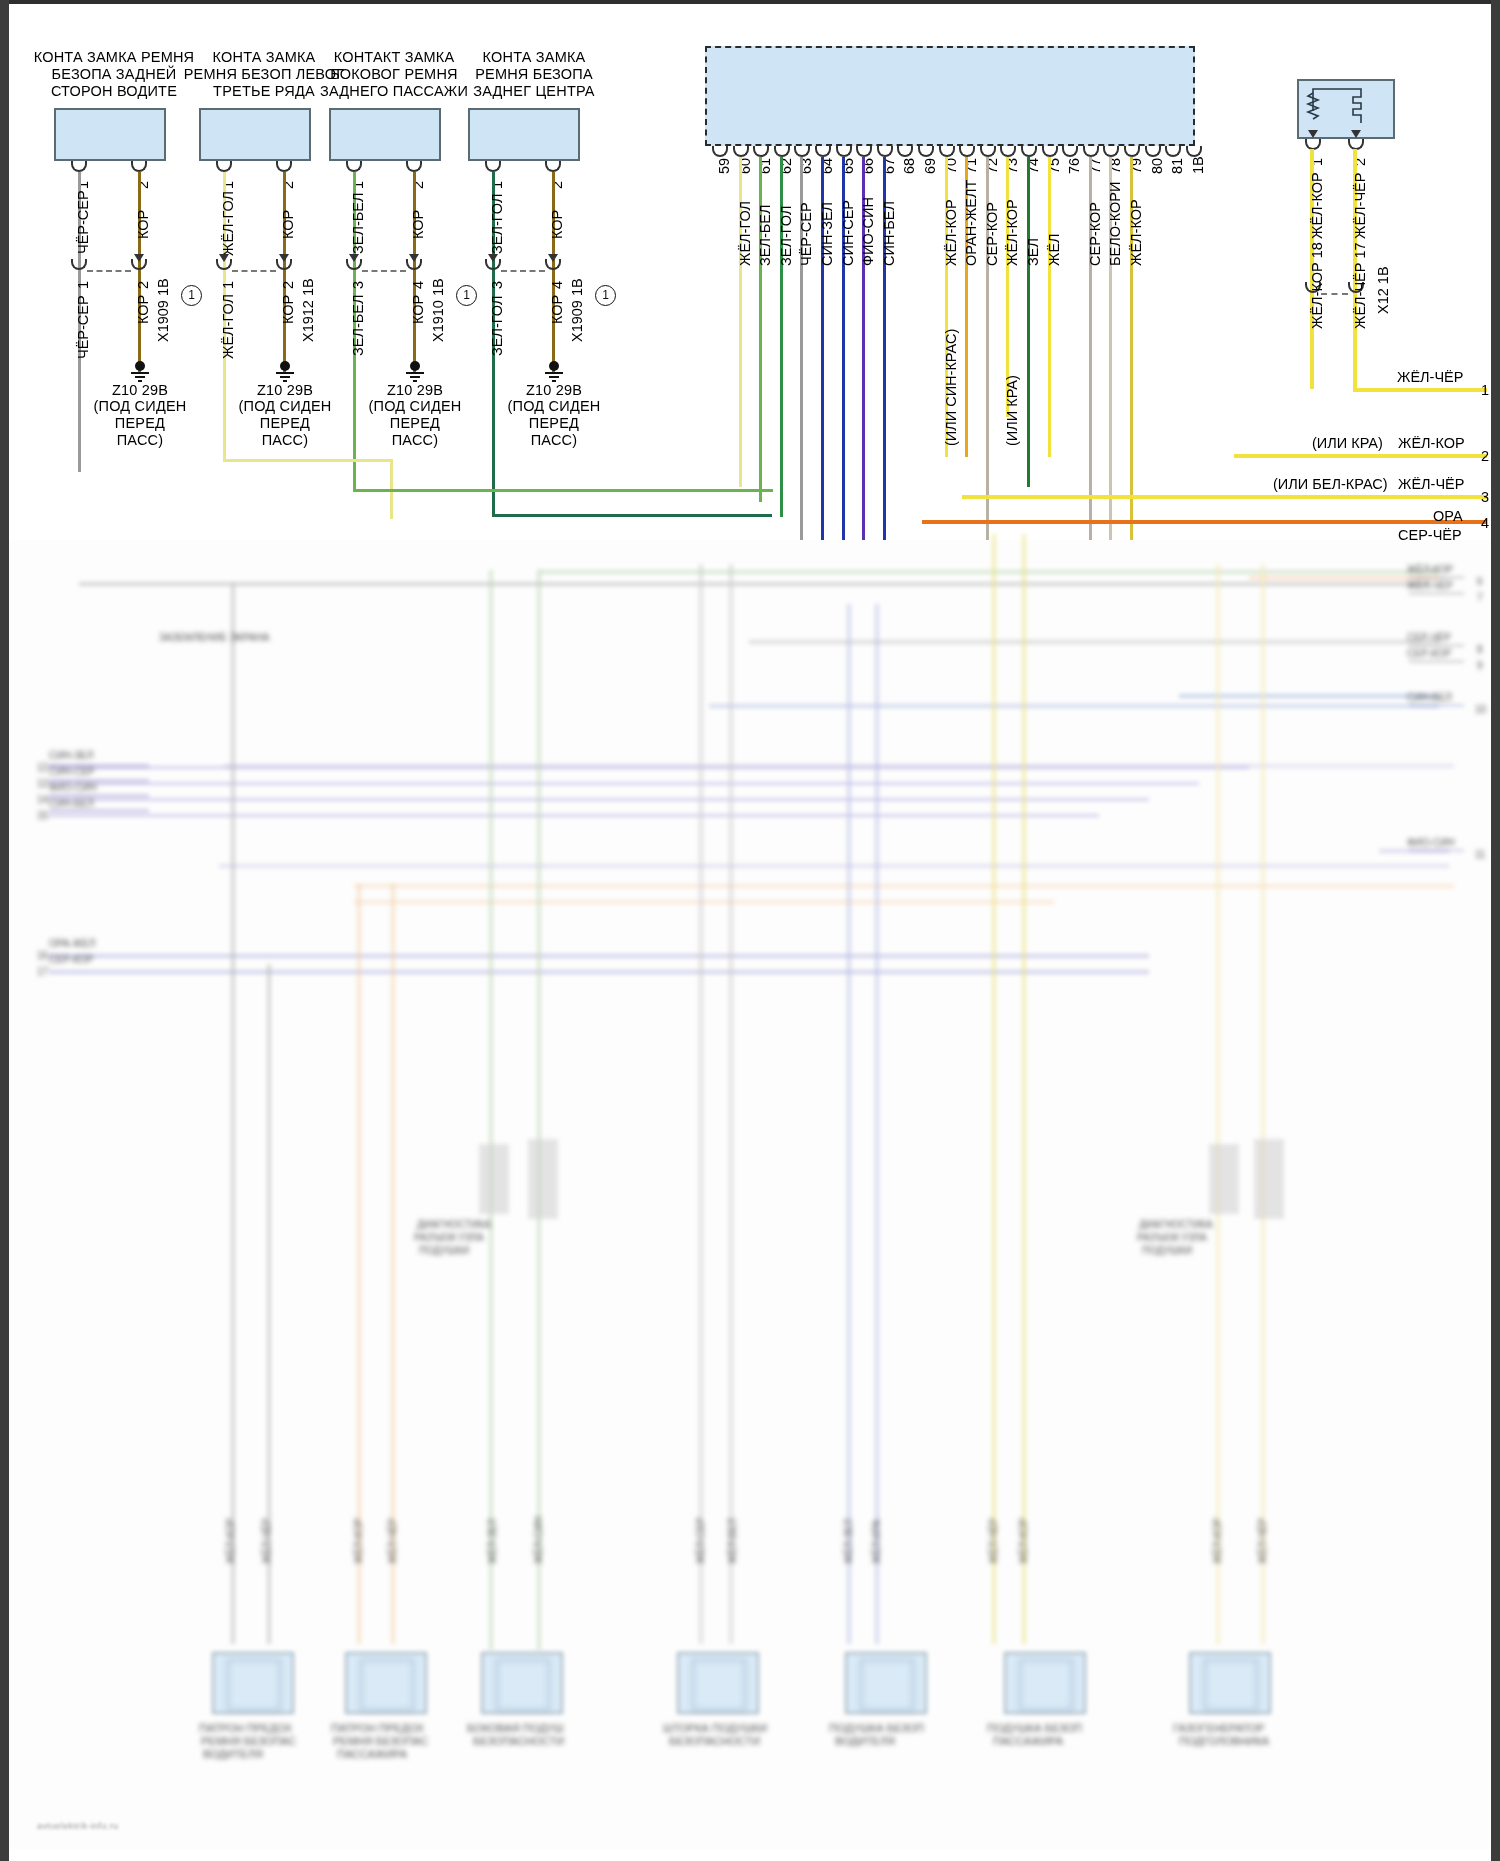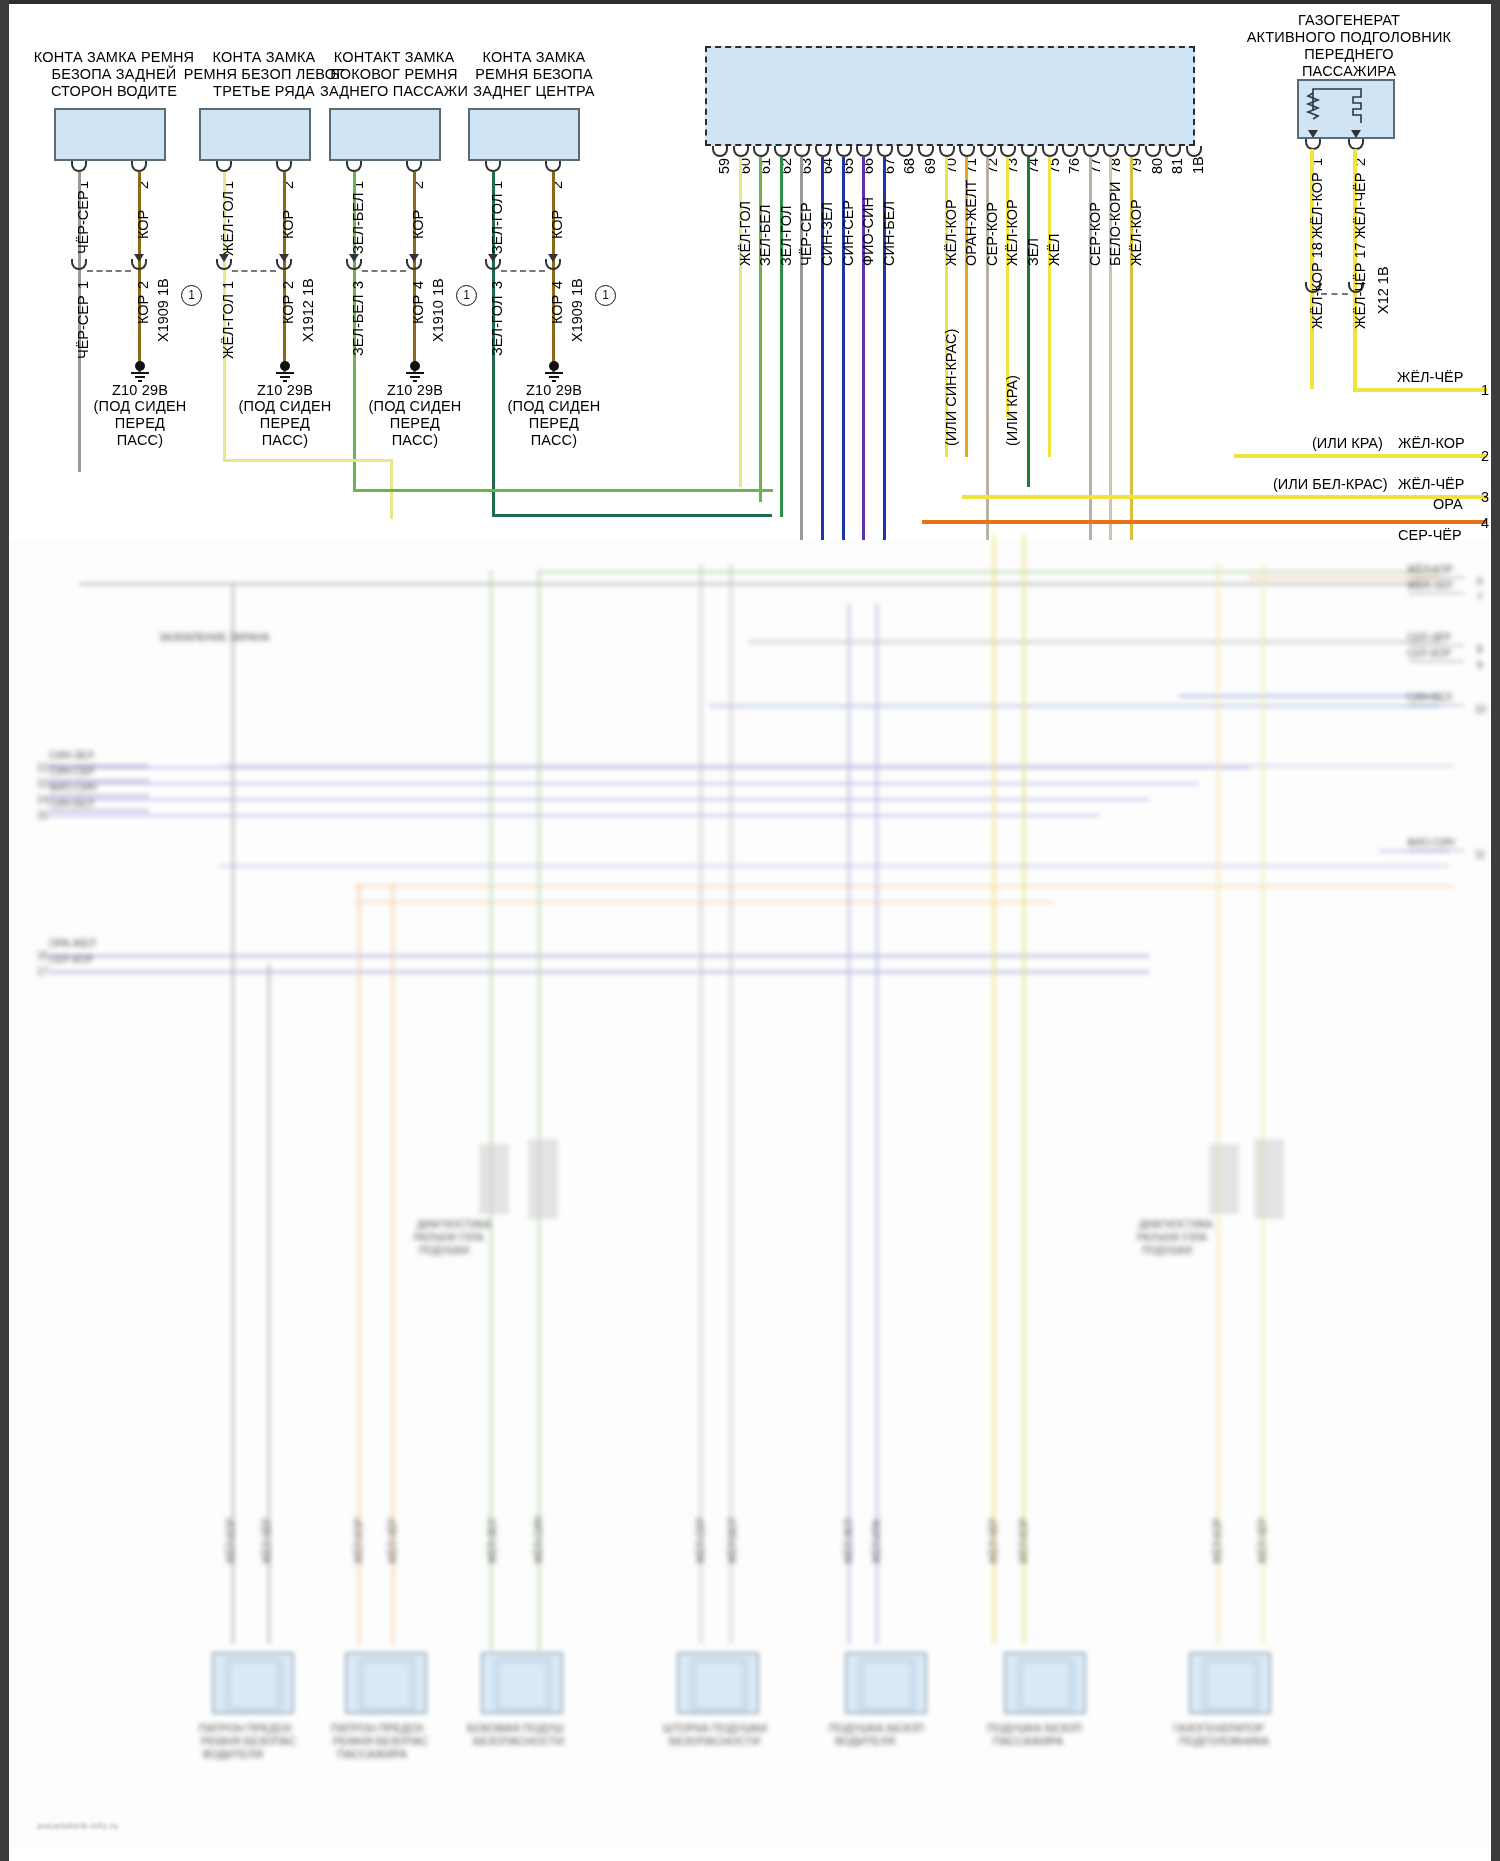--- a/index.html
+++ b/index.html
@@ -269,24 +269,20 @@
         <div class="wire" style="left: 1121px; top: 153px; width: 3px; height: 400px; background: rgb(216, 194, 58);"></div>
         <div class="vlabel" style="left: 1119px; top: 262px;">ЖЁЛ-КОР</div>
         <div class="conn" style="left: 1135.6px; top: 142px;"></div>
         <div class="pin" style="left: 1139.6px; top: 170px;">80</div>
         <div class="conn" style="left: 1156.2px; top: 142px;"></div>
         <div class="pin" style="left: 1160.2px; top: 170px;">81</div>
         <div class="conn" style="left: 1176.8px; top: 142px;"></div>
         <div class="pin" style="left: 1180.8px; top: 170px;">1B</div>
       </div>
 
-    <div class="cap" style="left:1215px;top:8px;width:250px;">ГАЗОГЕНЕРАТ
-АКТИВНОГО ПОДГОЛОВНИК
-ПЕРЕДНЕГО
-ПАССАЖИРА</div>
     <div class="box" style="left:1288px;top:75px;width:98px;height:60px;"></div>
     <svg class="zig" style="left:1288px;top:75px;" width="98" height="60" viewBox="0 0 98 60">
       <path d="M16 32 L16 10 L64 10 L64 18 L56 18 L56 24 L64 24 L64 30 L56 30 L56 36 L64 36 L64 44" fill="none" stroke="#2b3a45" stroke-width="1.6"></path>
       <path d="M16 14 l-5 3 l10 4 l-10 4 l10 4 l-10 4 l10 4 l-5 3" fill="none" stroke="#2b3a45" stroke-width="1.6"></path>
     </svg>
     <div class="arrowdn" style="left:1299px;top:126px;"></div>
     <div class="arrowdn" style="left:1342px;top:126px;"></div>
     <div class="conn" style="left:1296px;top:135px;"></div>
     <div class="conn" style="left:1339px;top:135px;"></div>
     <div class="pin" style="left:1300px;top:162px;">1</div>
@@ -314,21 +310,21 @@
     <div class="hlabel" style="left:1303px;top:431px;">(ИЛИ КРА)</div>
     <div class="hlabel" style="left:1389px;top:431px;">ЖЁЛ-КОР</div>
     <div class="hlabel" style="left:1472px;top:444px;">2</div>
 
     <div class="wire" style="left:953px;top:491px;width:525px;height:4px;background:#f2e23d;"></div>
     <div class="hlabel" style="left:1264px;top:472px;">(ИЛИ БЕЛ-КРАС)</div>
     <div class="hlabel" style="left:1389px;top:472px;">ЖЁЛ-ЧЁР</div>
     <div class="hlabel" style="left:1472px;top:485px;">3</div>
 
     <div class="wire" style="left:913px;top:516px;width:565px;height:4px;background:#e8711a;"></div>
-    <div class="hlabel" style="left:1424px;top:492px;">ОРА</div>
+    <div class="hlabel" style="left:1424px;top:504px;">ОРА</div>
     <div class="hlabel" style="left:1472px;top:511px;">4</div>
 
     <div class="wire" style="left:893px;top:541px;width:585px;height:4px;background:#9a9a9a;"></div>
     <div class="hlabel" style="left:1389px;top:523px;">СЕР-ЧЁР</div>
     <div class="hlabel" style="left:1472px;top:536px;">5</div>
 
     <div class="lowerbg" style="left:0;top:536px;width:1482px;height:1309px;"></div>
     <div class="blurlayer">
 
       <div class="bl" style="left:70px;top:578px;width:1350px;height:4px;background:#b6b6b6;"></div>

